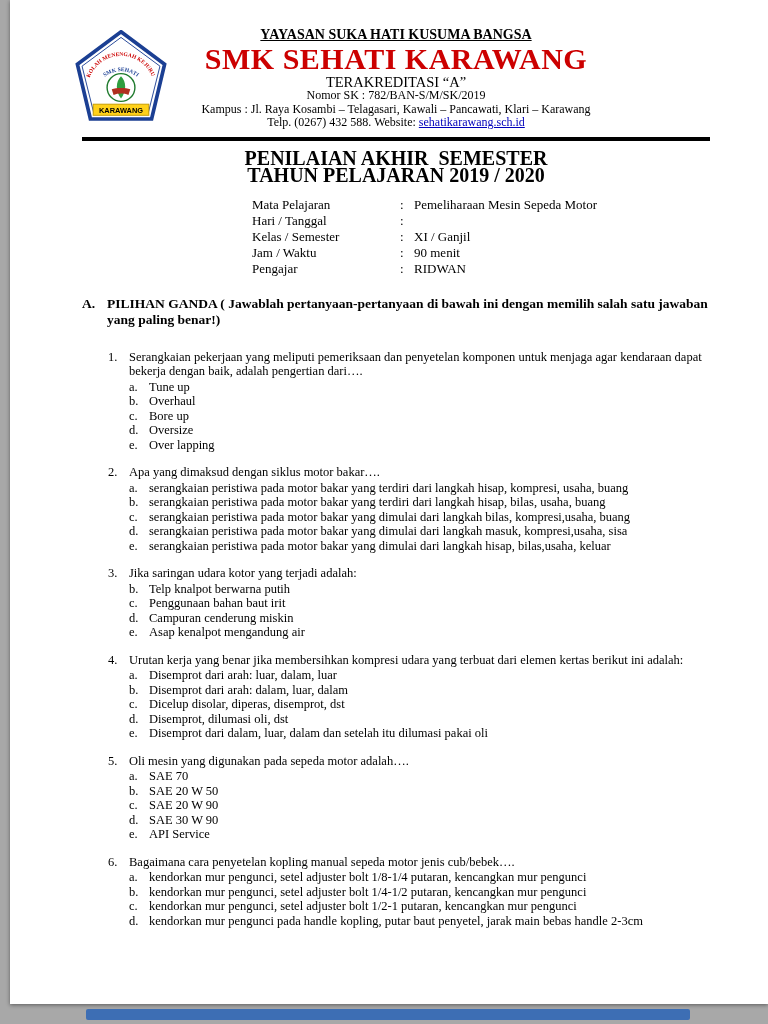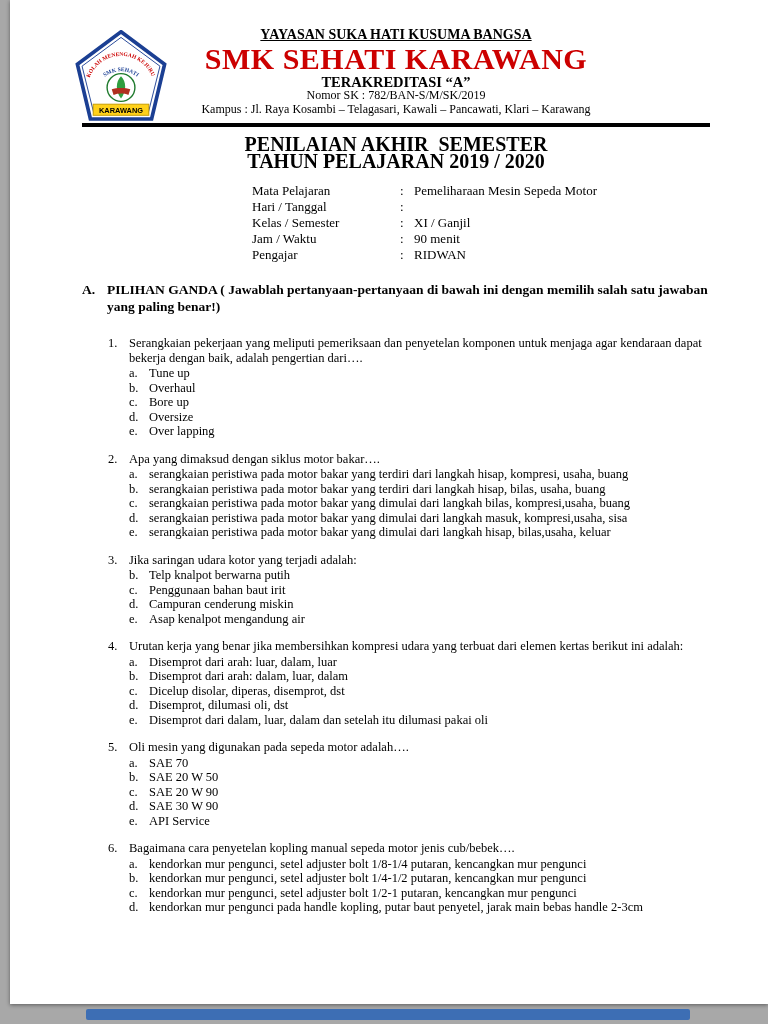--- a/index.html
+++ b/index.html
@@ -18,21 +18,21 @@
     background: #ffffff;
     box-shadow: 0 1px 4px rgba(0,0,0,.45);
   }
   .content { padding: 28px 58px 0 72px; font-size: 12.5px; line-height: 14.5px; }
 
   
   .header { position: relative; text-align: center; padding-bottom: 7px; border-bottom: 4px solid #000; }
   .logo-wrap { position: absolute; left: -8px; top: 2px; width: 94px; height: 102px; }
   .foundation { font-weight: bold; font-size: 14px; text-decoration: underline; }
   .school-name { color: #cc0000; font-weight: bold; font-size: 30px; line-height: 31px; letter-spacing: .5px; }
-  .accred { font-weight: bold; font-size: 14.5px; margin-top: 1px; }
+  .accred { font-weight: normal; font-size: 14.5px; margin-top: 1px; }
   .hinfo { font-size: 12px; line-height: 13.5px; }
   .link { color: #0000bb; text-decoration: underline; cursor: pointer; }
 
   
   .title-block { text-align: center; font-weight: bold; font-size: 20px; line-height: 17px; margin-top: 9px; }
   .title-line { white-space: pre; }
 
   
   .details { margin-left: 170px; margin-top: 13px; }
   .detail-row { display: flex; font-size: 13px; line-height: 16px; }
@@ -86,20 +86,21 @@
           <path d="M 40 64 C 45 62 55 62 60 64 L 58 70 C 53 68 47 68 42 70 Z" fill="#b03020"></path>
           <rect x="20" y="80" width="60" height="12" fill="#ffd11a" stroke="#c59a00" stroke-width="1"></rect>
           <text x="50" y="89" font-size="8" font-weight="bold" text-anchor="middle" fill="#000000" font-family="Liberation Sans, sans-serif">KARAWANG</text>
         </svg>
       </div>
       <div class="foundation">YAYASAN SUKA HATI KUSUMA BANGSA</div>
       <div class="school-name">SMK SEHATI KARAWANG</div>
       <div class="accred">TERAKREDITASI “A”</div>
       <div class="hinfo">Nomor SK : 782/BAN-S/M/SK/2019</div>
       <div class="hinfo">Kampus : Jl. Raya Kosambi – Telagasari, Kawali – Pancawati, Klari – Karawang</div>
+      <div class="hinfo"><span>Telp. (0267) 432 588. Website: </span><span class="link">sehatikarawang.sch.id</span></div>
     </div>
 
     <div class="title-block">
       <div class="title-line">PENILAIAN AKHIR  SEMESTER</div>
       <div class="title-line">TAHUN PELAJARAN 2019 / 2020</div>
     </div>
 
     <div class="details">
       <div class="detail-row">
         <span class="d-label">Mata Pelajaran</span>

